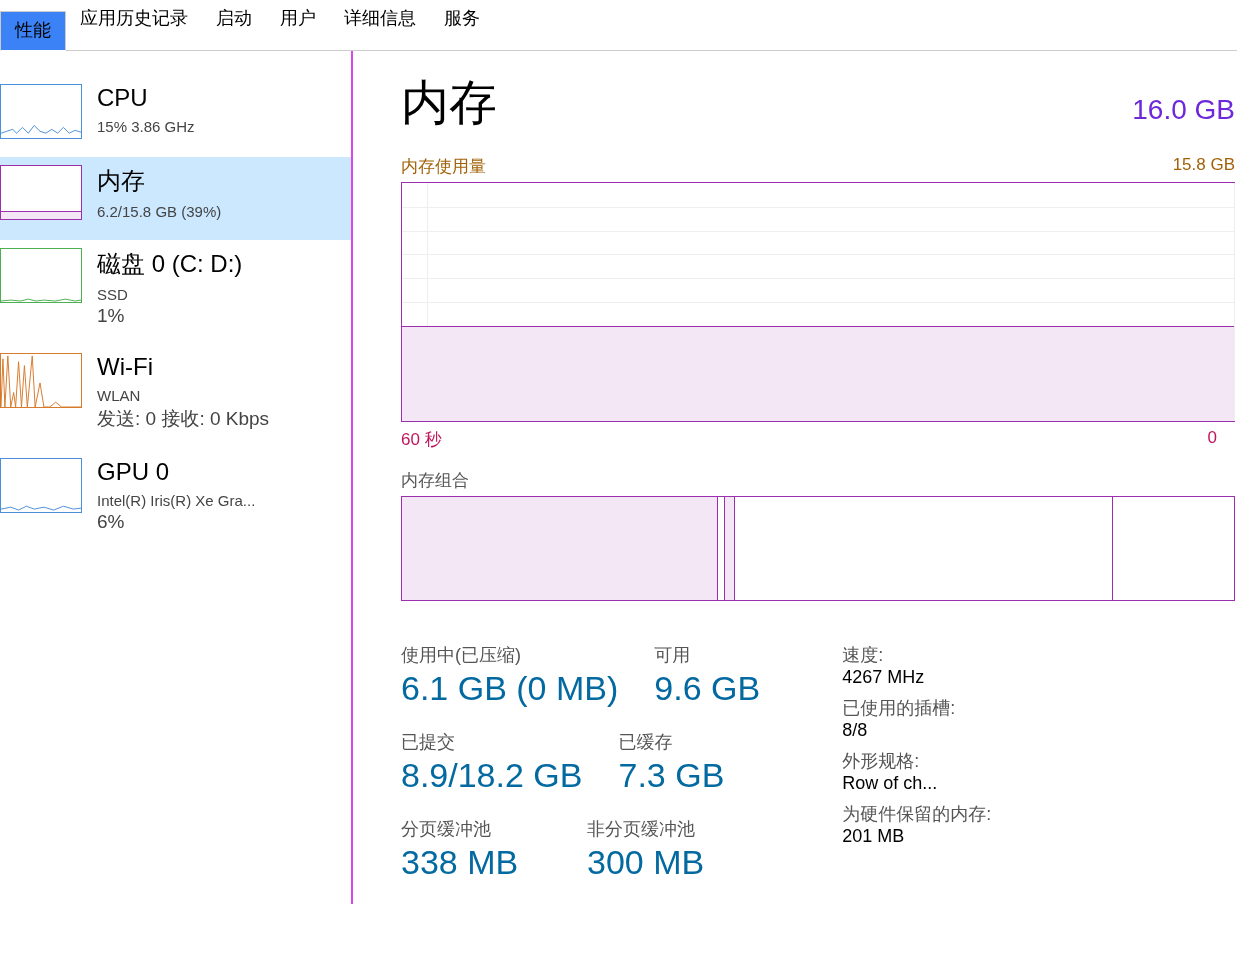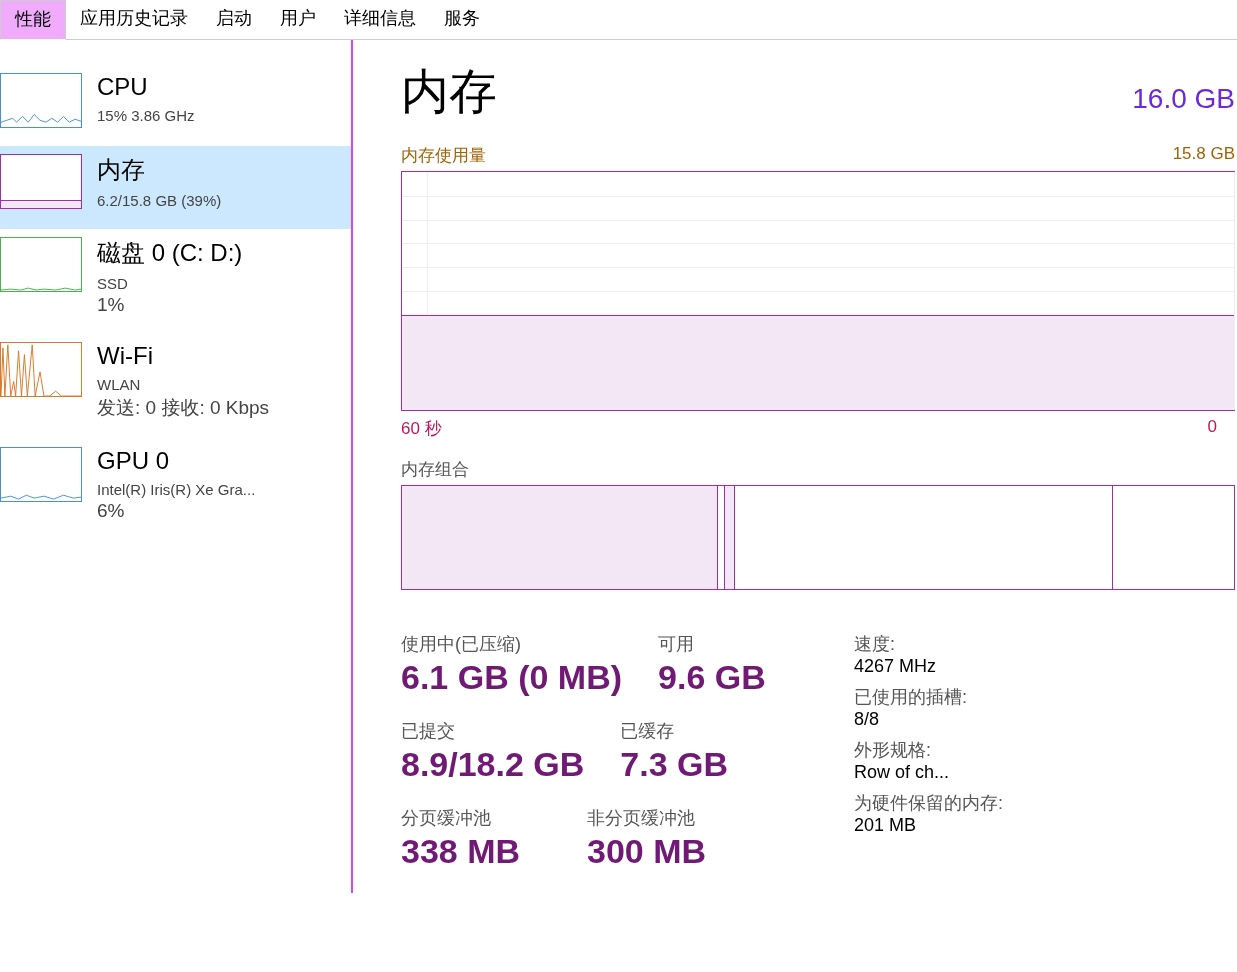--- a/index.html
+++ b/index.html
@@ -18,21 +18,22 @@
       padding: 6px 14px 8px 14px;
       font-size: 18px;
       color: #000;
       cursor: pointer;
       position: relative;
     }
     .tab.active {
       border: 1px solid #ccc;
       border-bottom: 1px solid #fff;
       margin-bottom: -1px;
-      background: #f0abfc;
+      background: #3b82f6;
+      margin-top: 11px;
     }
     .content {
       display: flex;
       height: calc(100% - 40px);
     }
     .sidebar {
       width: 353px;
       border-right: 2px solid #d946ef;
       padding-top: 25px;
     }
@@ -118,27 +119,27 @@
       margin-right: 2px;
     }
     .comp-seg { border-right: 1px solid #9b2fae; }
     .comp-seg.used { background: #f3e6f5; flex: 0 0 38%; }
     .comp-seg.pad { flex: 0 0 0.8%; background:#fff;}
     .comp-seg.modified { background: #f3e6f5; flex: 0 0 1.2%; }
     .comp-seg.standby { flex: 0 0 45.5%; background:#fff;}
     .comp-seg.free { flex: 1; background:#fff; border-right:none;}
     .stats {
       display: flex;
-      gap: 40px;
+      gap: 32px;
     }
     .stats-left { }
     .stat-row-pair { display:flex; gap: 36px; margin-bottom: 22px;}
     .stat-group { min-width: 150px; }
     .stat-label { font-size: 18px; color: #555; margin-bottom: 2px;}
-    .stat-value { font-size: 34px; color: #701a75; font-weight: 700; white-space: nowrap;}
+    .stat-value { font-size: 34px; color: #0369a1; font-weight: 400; white-space: nowrap;}
     .stats-right {
       margin-left: 6px;
       font-size: 18px;
     }
     .info-row { display:flex; margin-bottom: 8px; flex-direction: column; }
     .info-label { color:#555; width: 190px; }
     .info-value { color:#000; white-space: nowrap;}
   </style>
 </head>
 <body>

